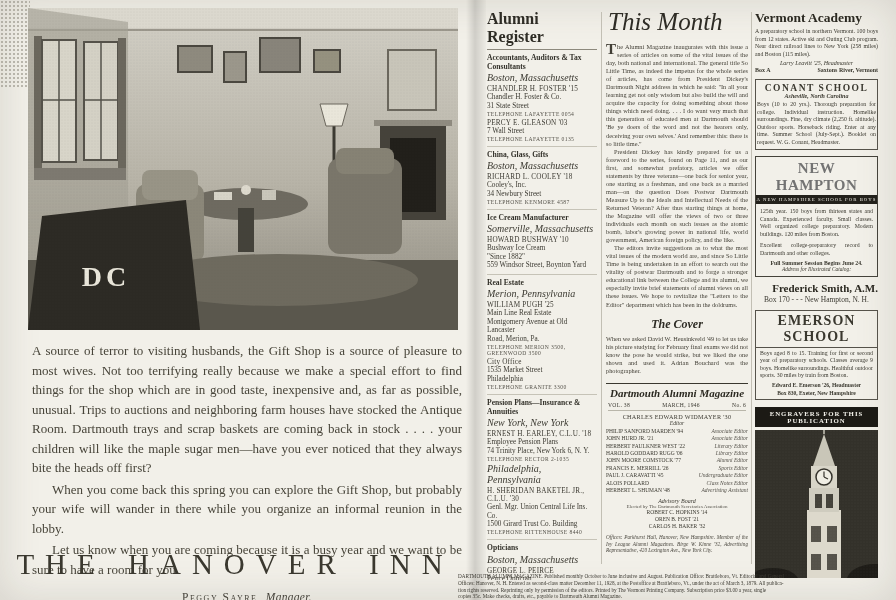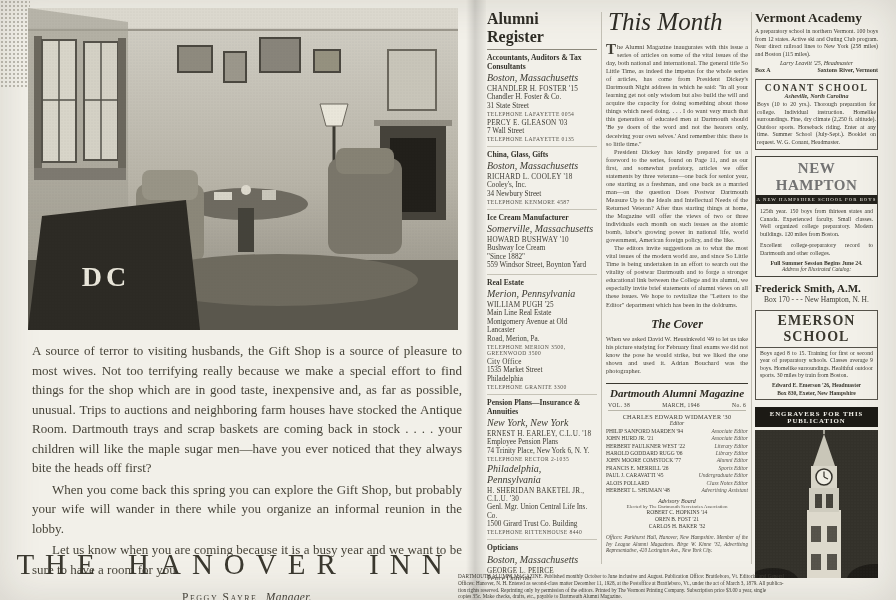--- a/index.html
+++ b/index.html
@@ -67,21 +67,21 @@
   .ad-boxrow { display:flex; justify-content:space-between; font-size:6px; font-weight:bold; margin-top:1px; }
   .ad-conant { border:1px solid #55524a; padding:3px 1px; margin-top:6px; }
   .ad-conant .ad-title { font-size:9.5px; font-weight:bold; text-align:center; letter-spacing:1.5px; }
   .ad-conant .ad-sub { font-size:6px; font-style:italic; text-align:center; font-weight:bold; }
   .ad-nh { border:1px solid #44423a; margin-top:6px; padding-bottom:4px; }
   .ad-nh .ad-title { font-size:15px; font-weight:bold; text-align:center; letter-spacing:.5px; padding:3px 0 1px; color:#737373; }
   .ad-nh .ad-banner { background:#23211b; color:#f0eee6; font-size:4.8px; letter-spacing:1px; text-align:center; padding:2px 0; }
   .ad-nh .ad-body { padding:2px 4px 0; }
   .ad-nh .ad-summer { font-size:5.8px; font-weight:bold; text-align:center; margin-top:2px; }
   .ad-nh .ad-addr { font-size:5.4px; font-style:italic; text-align:center; }
-  .ad-fs-name { font-size:11px; font-weight:bold; text-align:left; margin-top:5px; color:#2b2921; }
+  .ad-fs-name { font-size:11px; font-weight:bold; text-align:right; margin-top:5px; color:#2b2921; }
   .ad-fs-box { font-size:7.5px; text-align:center; margin-top:1px; }
   .ad-emerson { border:1px solid #55524a; margin-top:6px; padding:0 4px 3px; }
   .ad-emerson .ad-title { font-size:14px; font-weight:bold; text-align:center; letter-spacing:1px;
                           border-bottom:1px solid #55524a; padding:2px 0; margin:0 -4px 2px; }
   .ad-emerson .ad-head2 { font-size:5.6px; text-align:center; margin-top:2px; font-weight:bold; }
   .eng-banner { background:#1c1a15; color:#f2f0e9; font-size:6.8px; letter-spacing:1px; text-align:center;
                 padding:3px 0; margin-top:7px; font-weight:bold; }
   .tower { width:137px; height:178px; margin-top:3px; background:#34322b; box-shadow:inset 0 0 14px rgba(0,0,0,.5); }
   .tower svg { display:block; width:100%; height:100%; }
   .pe-line { background:#1c1a15; color:#eceade; font-size:6px; letter-spacing:1px; text-align:center; padding:2px 0; }

